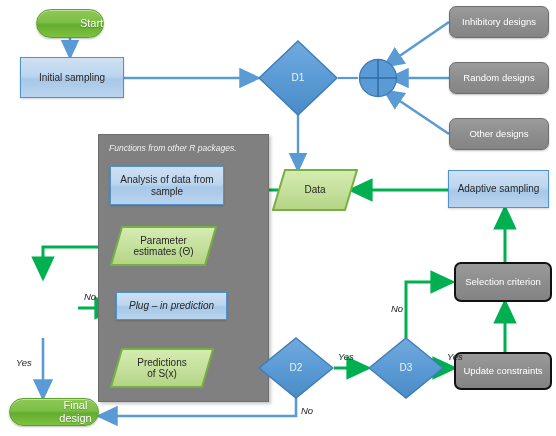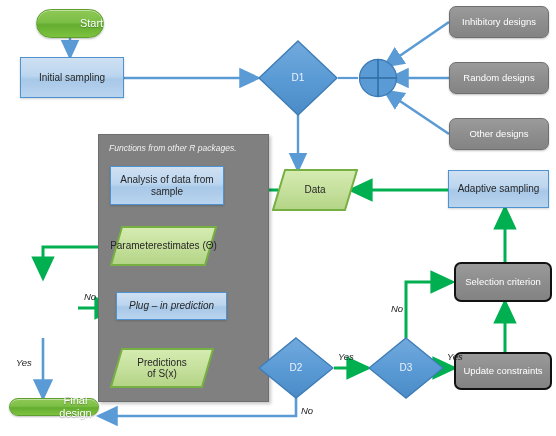--- a/index.html
+++ b/index.html
@@ -207,21 +207,21 @@
 
   <div class="node proc" style="left:110px;top:166px;width:114px;height:39px;flex-direction:column;">
     <span>Analysis of data from</span>
     <span>sample</span>
   </div>
 
   <div class="node para" style="left:110px;top:226px;width:107px;height:40px;">
     <svg viewBox="0 0 107 40">
       <polygon points="12,1 106,1 95,39 1,39" fill="url(#pg1)" stroke="#76b043" stroke-width="2"></polygon>
     </svg>
-    <span class="plbl" style="flex-direction:row;">
+    <span class="plbl" style="flex-direction:column;">
       <span>Parameter</span>
       <span>estimates (Θ)</span>
     </span>
   </div>
 
   <div class="node proc" style="left:116px;top:292px;width:111px;height:28px;">
     <em>Plug – in prediction</em>
   </div>
 
   <div class="node para" style="left:110px;top:348px;width:104px;height:40px;">
@@ -250,21 +250,21 @@
   </div>
 
   <div class="node blackbox" style="left:454px;top:262px;width:98px;height:40px;">
     <span>Selection criterion</span>
   </div>
 
   <div class="node blackbox" style="left:454px;top:352px;width:98px;height:38px;">
     <span>Update constraints</span>
   </div>
 
-  <div class="node term" style="left:9px;top:398px;width:90px;height:18px;align-items:center;">
+  <div class="node term" style="left:9px;top:398px;width:90px;height:28px;align-items:center;">
     <span>Final design</span>
   </div>
 
   <div class="elabel" style="left:84px;top:291px;">No</div>
   <div class="elabel" style="left:16px;top:357px;">Yes</div>
   <div class="elabel" style="left:338px;top:351px;">Yes</div>
   <div class="elabel" style="left:301px;top:405px;">No</div>
   <div class="elabel" style="left:447px;top:351px;">Yes</div>
   <div class="elabel" style="left:391px;top:303px;">No</div>
 

